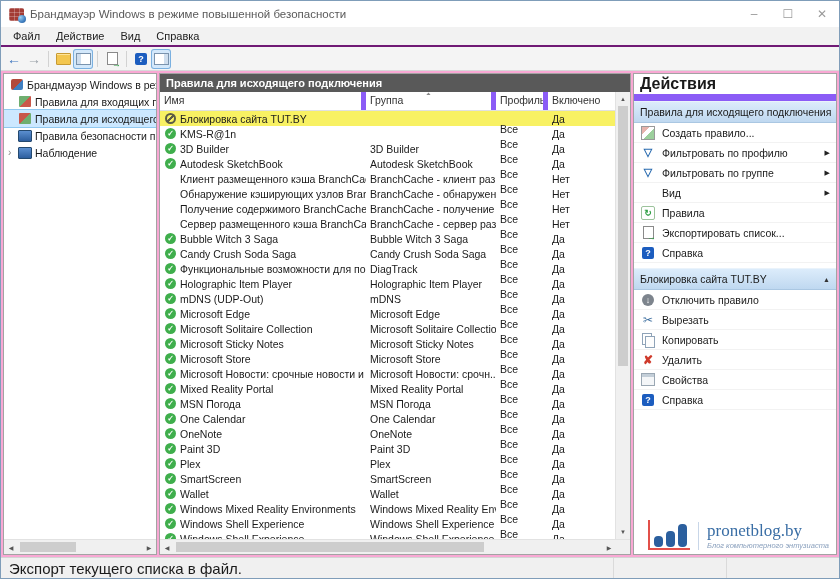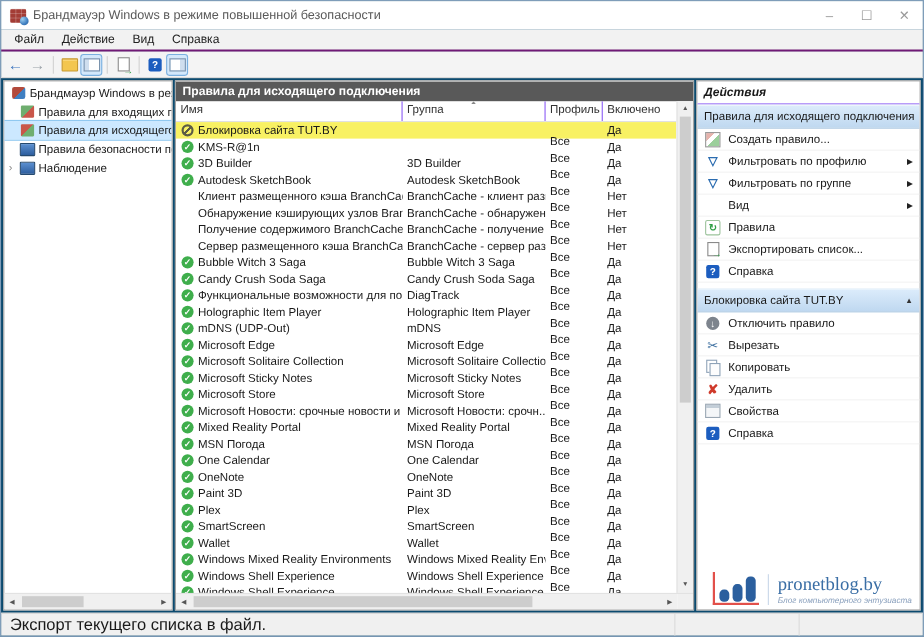--- a/index.html
+++ b/index.html
@@ -1,16 +1,16 @@
 <!DOCTYPE html>
 <html><head>
 <meta charset="utf-8">
 <style>
   html,body{margin:0;padding:0;background:#cfcfcf;}
-  .window{width:840px;height:579px;box-sizing:border-box;border:1px solid #7f9db9;background:#0c4a6e;
+  .window{width:840px;height:579px;box-sizing:border-box;border:1px solid #7f9db9;background:#f9a8d4;
     font-family:"Liberation Sans",sans-serif;display:flex;flex-direction:column;position:relative;overflow:hidden;}
   
   .titlebar{height:26px;background:#ffffff;display:flex;align-items:center;padding-left:8px;gap:6px;flex:none;}
   .app-icon{position:relative;width:15px;height:13px;background:#a33c35;border-radius:2px;flex:none;
     background-image:linear-gradient(rgba(255,255,255,.25) 1px,transparent 1px),linear-gradient(90deg,rgba(255,255,255,.25) 1px,transparent 1px);
     background-size:5px 4px;}
   .app-icon::after{content:"";position:absolute;right:-2px;bottom:-2px;width:8px;height:8px;border-radius:50%;
     background:radial-gradient(circle at 30% 30%,#9fd0f0,#3f7fc1 60%,#2e5e92);}
   .title-text{font-size:11.5px;color:#5a5a5a;white-space:nowrap;}
   .win-controls{margin-left:auto;display:flex;height:100%;}
@@ -42,21 +42,21 @@
   .inbound-rules-icon::before{content:"";width:12px;height:11px;border-radius:1px;background:linear-gradient(135deg,#6fae6f 50%,#c9574a 50%);}
   .outbound-rules-icon::before{content:"";width:12px;height:11px;border-radius:1px;background:linear-gradient(135deg,#c9574a 50%,#6fae6f 50%);}
   .security-rules-icon::before,.monitoring-icon::before{content:"";width:12px;height:10px;background:linear-gradient(#5b8fd0,#2d5e9e);border:1px solid #24496f;border-radius:1px;}
   .tree-hscroll{height:14px;border-top:1px solid #e2e2e2;background:#f0f0f0;display:flex;align-items:center;flex:none;}
   
   .mid-pane{flex:1;display:flex;flex-direction:column;border:1px solid #a3a3a3;background:#fff;min-width:0;overflow:hidden;}
   .mid-title{height:18px;background:#595959;color:#fff;font-weight:bold;font-size:11px;display:flex;align-items:center;padding-left:6px;flex:none;}
   .list-wrap{flex:1;display:flex;min-height:0;}
   .list-main{flex:1;display:flex;flex-direction:column;min-width:0;overflow:hidden;}
   .header-row{height:18px;display:flex;border-bottom:1px solid #e0e0e0;flex:none;}
-  .hcell{font-size:10.5px;color:#333;padding:2px 4px;border-right:1px solid #8b5cf6;box-sizing:border-box;position:relative;white-space:nowrap;overflow:hidden;}
+  .hcell{font-size:10.5px;color:#333;padding:2px 4px;border-right:5px solid #8b5cf6;box-sizing:border-box;position:relative;white-space:nowrap;overflow:hidden;}
   .hcell:nth-of-type(1){width:206px;}
   .hcell:nth-of-type(2){width:130px;}
   .hcell:nth-of-type(3){width:52px;}
   .hcell:nth-of-type(4){flex:1;border-right:none;}
   .hcell:nth-of-type(2)::after{content:"▲";position:absolute;top:-2px;left:50%;transform:translateX(-50%) scaleY(.6);font-size:7px;color:#888;}
   .rows{flex:1;overflow:hidden;}
   .row{height:15px;display:flex;align-items:center;font-size:10.5px;color:#1a1a1a;}
   .row.marked{background:#f8f163;}
   .cell{padding:0 4px;white-space:nowrap;overflow:hidden;box-sizing:border-box;}
   .cell.name{width:206px;display:flex;align-items:center;gap:3px;}
@@ -72,21 +72,21 @@
   .sb-arrow{width:14px;height:14px;display:flex;align-items:center;justify-content:center;font-size:6px;color:#555;flex:none;}
   .vtrack{flex:1;width:100%;position:relative;}
   .vthumb{position:absolute;top:0;left:2px;width:10px;height:62%;background:#cdcdcd;}
   .hscroll-row{height:14px;display:flex;flex:none;border-top:1px solid #e2e2e2;}
   .hscroll{flex:1;background:#f0f0f0;display:flex;align-items:center;}
   .htrack{flex:1;height:100%;position:relative;}
   .hthumb{position:absolute;left:2px;top:2px;height:10px;width:72%;background:#cdcdcd;}
   .corner{width:14px;background:#f0f0f0;flex:none;}
   
   .actions-pane{width:202px;flex:none;background:#fff;border:1px solid #a3a3a3;display:flex;flex-direction:column;overflow:hidden;}
-  .actions-title{height:20px;font-weight:bold;font-size:11px;display:flex;align-items:center;padding:0 6px;border-bottom:1px solid #8b5cf6;flex:none;color:#1a1a1a;font-style:italic;}
+  .actions-title{height:20px;font-weight:bold;font-size:16px;display:flex;align-items:center;padding:0 6px;border-bottom:7px solid #8b5cf6;flex:none;color:#1a1a1a;}
   .section-header{height:20px;background:linear-gradient(#dcecfb,#bfd8f0);display:flex;align-items:center;font-size:10.5px;color:#1a1a1a;
     padding:0 6px;border-top:1px solid #eaf3fb;border-bottom:1px solid #aac7e2;flex:none;white-space:nowrap;overflow:hidden;}
   .section-header::after{content:"▲";margin-left:auto;font-size:7px;color:#333;padding-left:4px;}
   .sec2{margin-top:5px;}
   .action-item{height:19px;display:flex;align-items:center;gap:6px;font-size:10.5px;padding:0 6px;border-bottom:1px solid #f2f2f2;color:#1a1a1a;white-space:nowrap;overflow:hidden;}
   .action-item.has-sub::after{content:"▶";margin-left:auto;font-size:7px;color:#222;}
   .aicon{width:16px;height:16px;flex:none;display:flex;align-items:center;justify-content:center;position:relative;}
   .new-rule-icon::before{content:"";width:12px;height:12px;border:1px solid #999;background:linear-gradient(135deg,#e6b3ac 0 30%,#fff 30% 55%,#9ccf9c 55%);}
   .filter-icon::before{content:"▽";color:#2b6cb0;font-size:11px;font-weight:bold;}
   .refresh-icon::before{content:"↻";width:12px;height:12px;border:1px solid #9cc39c;background:#fff;color:#2f9e44;font-size:9px;font-weight:bold;display:flex;align-items:center;justify-content:center;border-radius:2px;}

